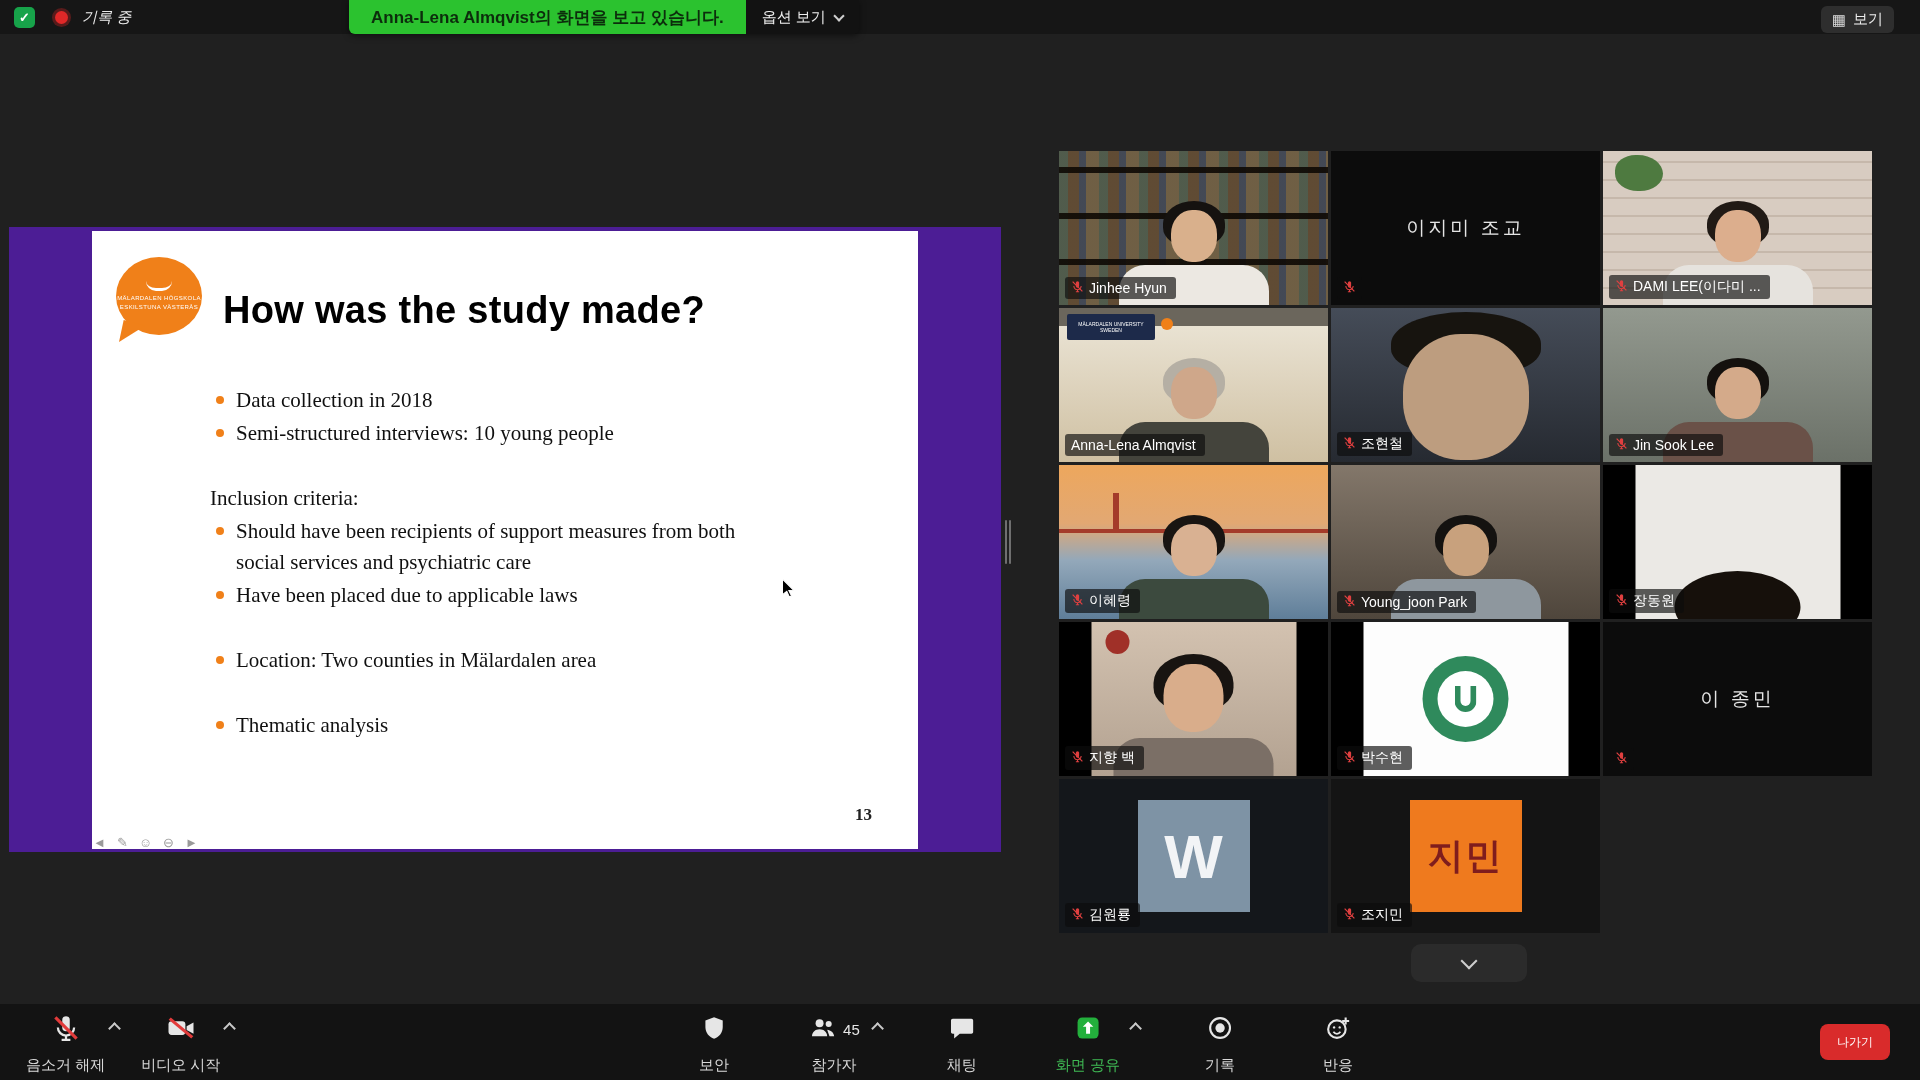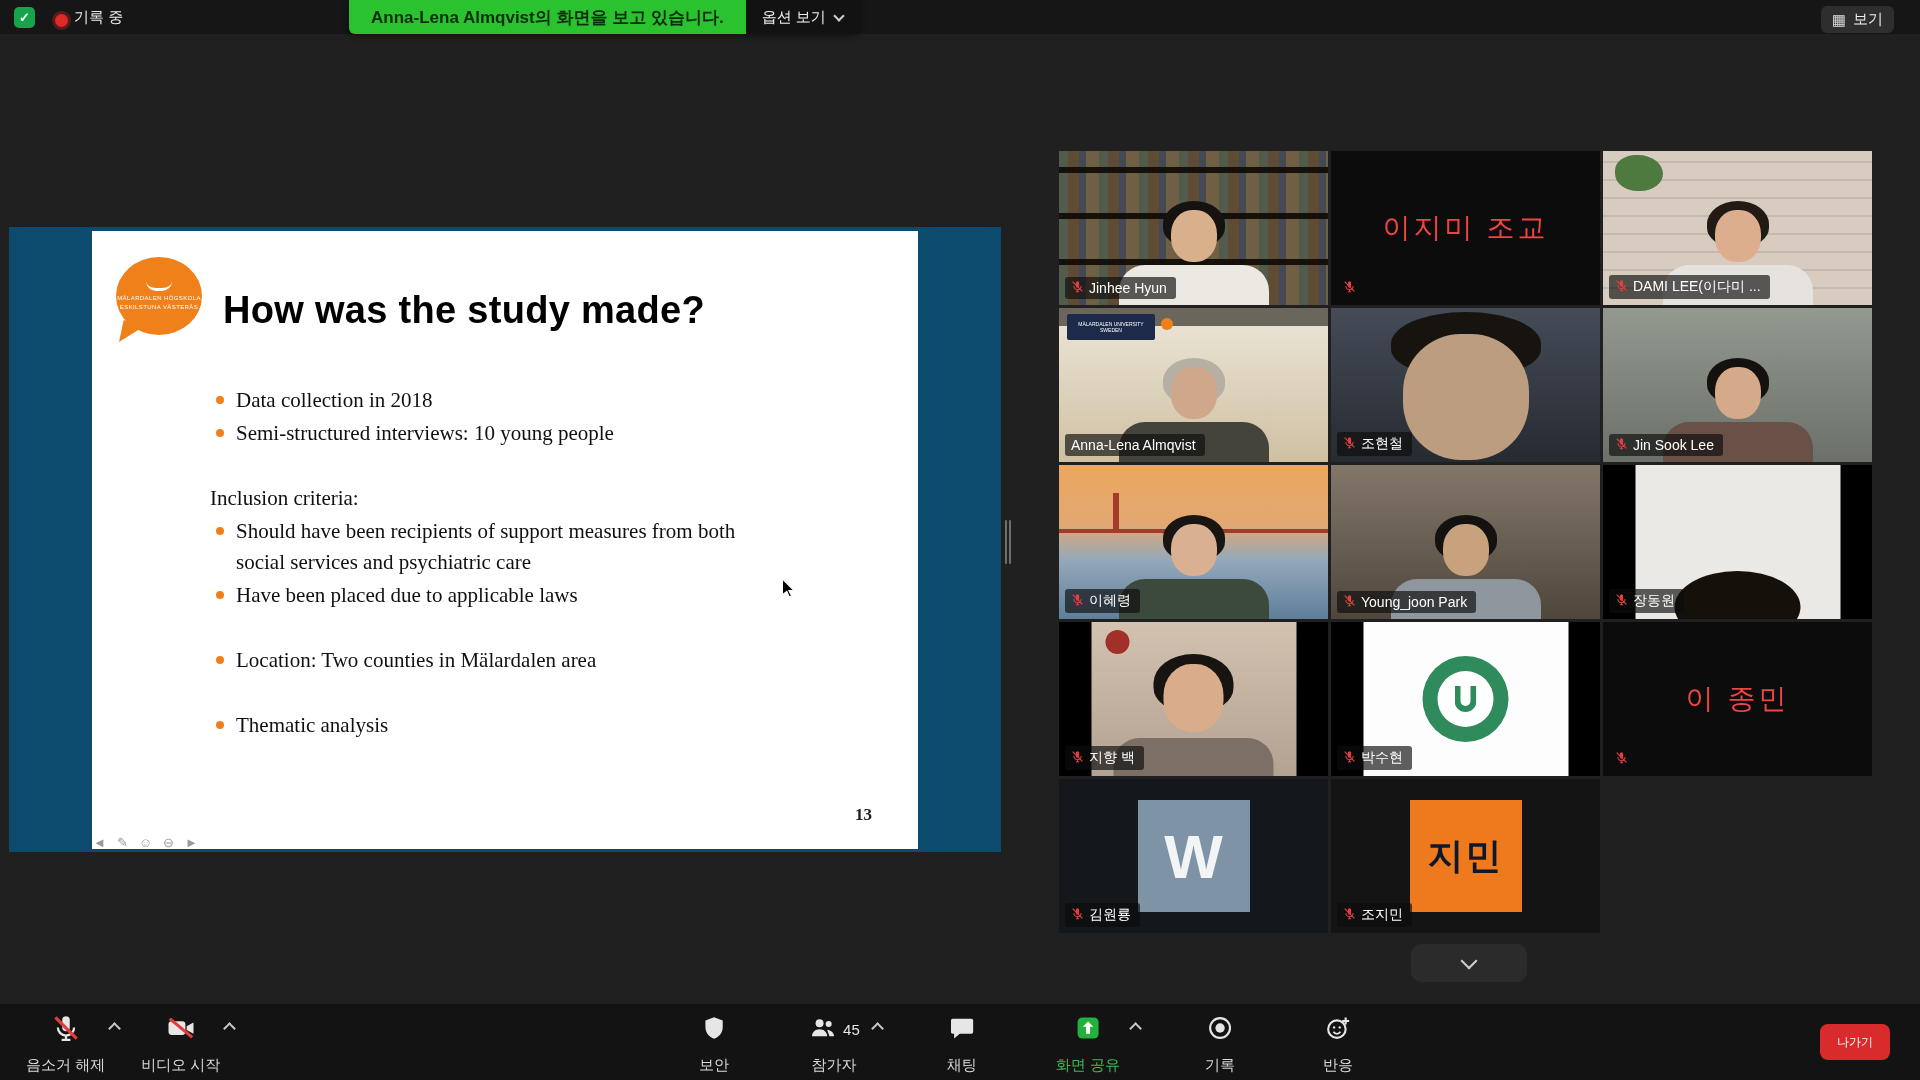--- a/index.html
+++ b/index.html
@@ -5,37 +5,37 @@
   * { margin:0; padding:0; box-sizing:border-box; }
   html,body { width:1920px; height:1080px; background:#000; }
   .page { position:relative; width:1920px; height:1080px; overflow:hidden;
           background:#202020; font-family:"Liberation Sans",sans-serif; color:#e8e8e8; }
 
   
   .topbar { position:absolute; left:0; top:0; right:0; height:34px; background:#161616; z-index:10; }
   .tb-left-group { position:absolute; left:14px; top:0; height:34px; display:flex; align-items:center; gap:20px; }
   .shield-badge { width:21px; height:21px; border-radius:5px; background:#17a34a; color:#fff;
                   font-size:13px; font-weight:bold; display:flex; align-items:center; justify-content:center; }
-  .rec-ind { display:flex; align-items:flex-end; gap:6px; }
+  .rec-ind { display:flex; align-items:center; gap:14px;font-style:italic; }
   .rec-dot { width:13px; height:13px; border-radius:50%; background:#e02828; box-shadow:0 0 0 3px rgba(224,40,40,.33); }
   .rec-label { font-size:15px; color:#ededed; }
   .banner { position:absolute; left:349px; top:0; height:34px; display:flex; z-index:20;
             border-radius:0 0 6px 6px; overflow:hidden; box-shadow:0 2px 6px rgba(0,0,0,.5); }
   .banner-main { background:#2bc22f; color:#0c2d0c; font-weight:bold; font-size:17px;
                  display:flex; align-items:center; padding:0 22px; }
   .banner-opt { background:#121212; color:#efefef; font-size:15px; display:flex; align-items:center;
                 gap:9px; padding:0 16px; cursor:pointer; }
   .chev-down { width:8px; height:8px; border-left:2px solid #cfcfcf; border-bottom:2px solid #cfcfcf;
                transform:rotate(-45deg); margin-top:-3px; }
   .view-btn { position:absolute; right:26px; top:6px; height:27px; background:#2e2e2e; border-radius:6px;
               display:flex; align-items:center; gap:7px; padding:0 11px; font-size:15px; color:#ececec; cursor:pointer; }
   .view-grid-glyph { font-size:15px; line-height:1; color:#dcdcdc; }
 
   
-  .share-area { position:absolute; left:9px; top:227px; width:992px; height:625px; background:#0c4a6e; }
+  .share-area { position:absolute; left:9px; top:227px; width:992px; height:625px; background:#4c1d95; }
   .slide { position:absolute; left:83px; top:4px; width:826px; height:618px; background:#ffffff; }
   .slide-logo { position:absolute; left:24px; top:26px; width:90px; height:86px; }
   .logo-bubble { position:relative; width:86px; height:78px; border-radius:50%; background:#f08019;
                  display:flex; flex-direction:column; align-items:center; justify-content:center; gap:2px; }
   .logo-tail { position:absolute; left:3px; bottom:-7px; width:26px; height:22px; background:#f08019;
                clip-path:polygon(0 100%, 18% 0, 100% 26%); }
   .logo-crown { width:26px; height:10px; border-bottom:3px solid #fff; border-radius:0 0 12px 12px; margin-bottom:2px; }
   .logo-line { font-size:6px; line-height:7px; color:#fff; letter-spacing:.4px; text-align:center; white-space:nowrap; }
   .slide-title { position:absolute; left:131px; top:58px; font-size:38px; font-weight:bold; color:#000;
                  font-family:"Liberation Sans",sans-serif; letter-spacing:.3px; }
@@ -76,21 +76,21 @@
   .person.big .face { width:126px; height:126px; top:24px; }
   .person.close { height:122px; }
   .person.close .hair { width:80px; height:58px; }
   .person.close .face { width:60px; height:68px; top:10px; }
   .person.close .torso { width:160px; height:42px; }
   .nametag { position:absolute; left:6px; bottom:6px; z-index:5; display:flex; align-items:center; gap:5px;
              background:rgba(12,12,12,.66); padding:3px 9px 3px 6px; border-radius:3px; font-size:14px; color:#fff;
              white-space:nowrap; max-width:250px; overflow:hidden; }
   .nametag.icon-only { padding:3px 6px; }
   .center-name { position:absolute; inset:0; display:flex; align-items:center; justify-content:center;
-                 font-size:28px; color:#ef4444; letter-spacing:3px;text-align:center; }
+                 font-size:19px; color:#e5e5e5; letter-spacing:3px;text-align:center; }
   .pillar-inner { position:absolute; left:50%; top:0; transform:translateX(-50%); width:205px; height:100%; overflow:hidden; }
   .avatar-sq { position:absolute; left:50%; top:50%; transform:translate(-50%,-50%); width:112px; height:112px;
                display:flex; align-items:center; justify-content:center; }
   .assoc-ring { position:absolute; left:50%; top:50%; transform:translate(-50%,-50%); width:86px; height:86px;
                 border-radius:50%; background:#2f8a5c; display:flex; align-items:center; justify-content:center; }
   .assoc-core { width:56px; height:56px; border-radius:50%; background:#fff; display:flex;
                 align-items:center; justify-content:center; }
   .assoc-u { width:22px; height:26px; border:6px solid #2f8a5c; border-top:none; border-radius:0 0 12px 12px; }
   .navy-label { position:absolute; left:8px; top:6px; width:88px; height:26px; background:#1d2a4a; color:#fff;
                 font-size:5px; line-height:6px; display:flex; align-items:center; justify-content:center;
@@ -408,21 +408,21 @@
               <path d="M3.5 7.5a4.5 4.5 0 0 0 9 0" fill="none" stroke="#e04040" stroke-width="1.3"></path>
               <path d="M8 12v2.5M6 14.5h4" stroke="#e04040" stroke-width="1.3"></path>
               <line x1="2" y1="2" x2="14" y2="14" stroke="#e04040" stroke-width="1.6"></line>
             </svg></span>
         <span>김원룡</span>
       </div>
     </div>
 
     <div class="tile" style="background:#141414;">
       <div class="avatar-sq" style="background:#ef7a1e;">
-        <span style="font-size:36px;font-weight:bold;color:#0f172a;letter-spacing:2px;">지민</span>
+        <span style="font-size:36px;font-weight:bold;color:#7f1d1d;letter-spacing:2px;">지민</span>
       </div>
       <div class="nametag">
         <span><svg viewBox="0 0 16 16" width="13" height="13">
               <rect x="6" y="1.5" width="4" height="8" rx="2" fill="#e04040"></rect>
               <path d="M3.5 7.5a4.5 4.5 0 0 0 9 0" fill="none" stroke="#e04040" stroke-width="1.3"></path>
               <path d="M8 12v2.5M6 14.5h4" stroke="#e04040" stroke-width="1.3"></path>
               <line x1="2" y1="2" x2="14" y2="14" stroke="#e04040" stroke-width="1.6"></line>
             </svg></span>
         <span>조지민</span>
       </div>

